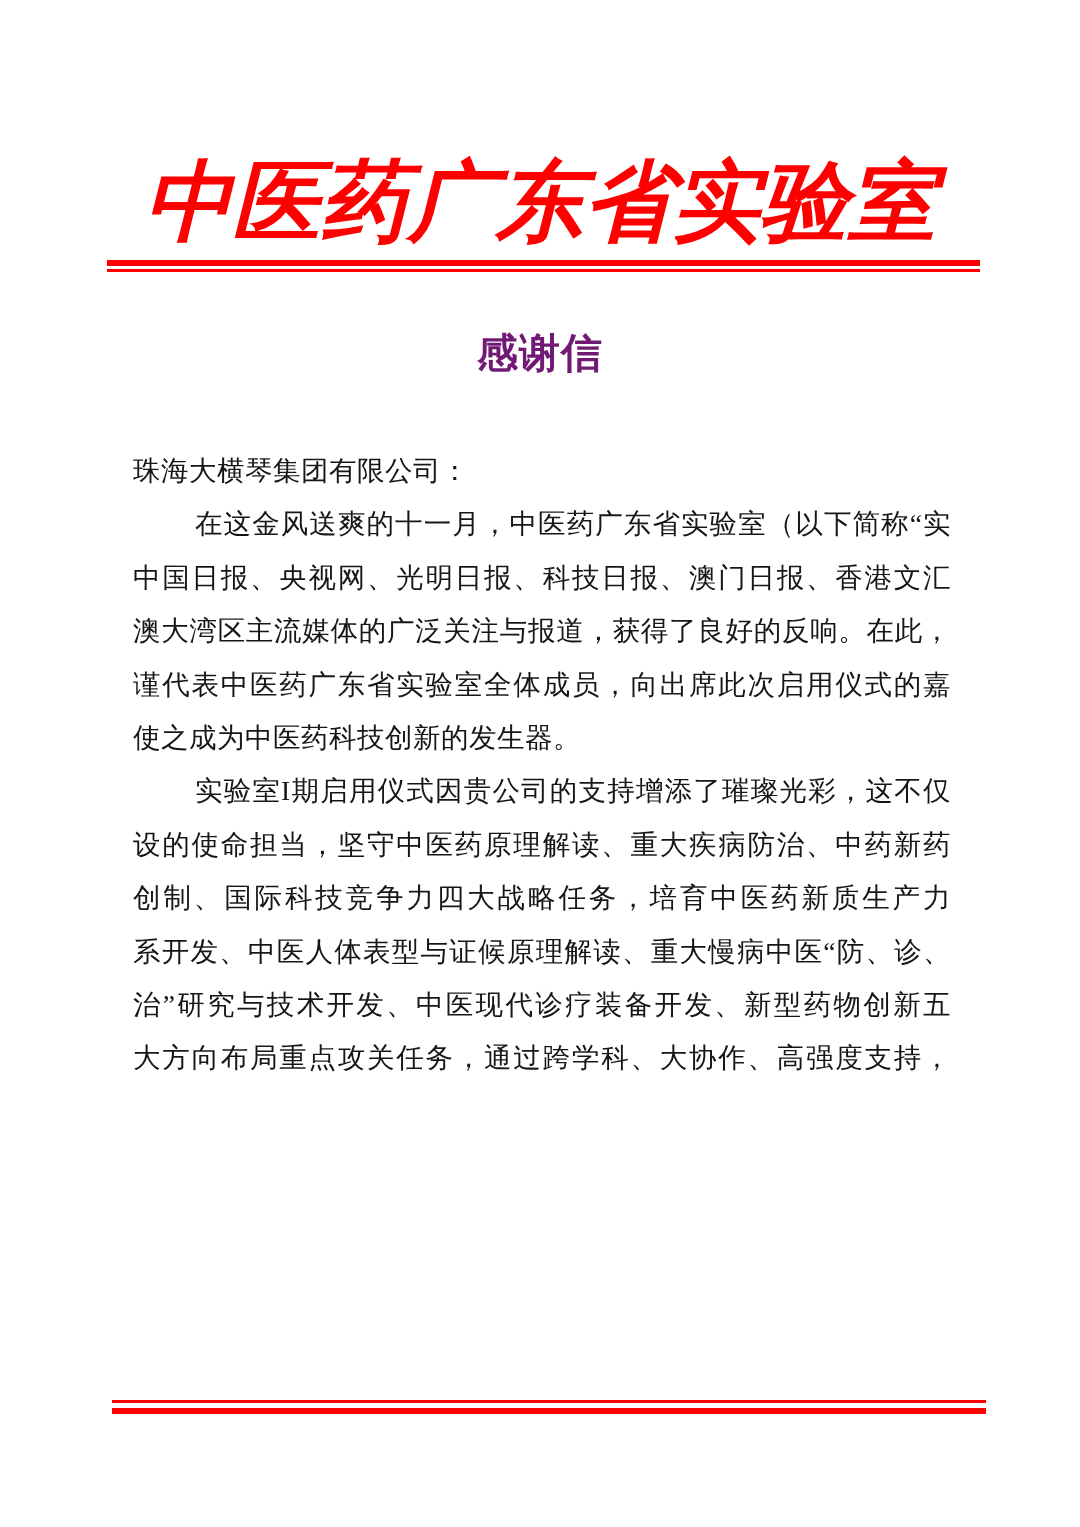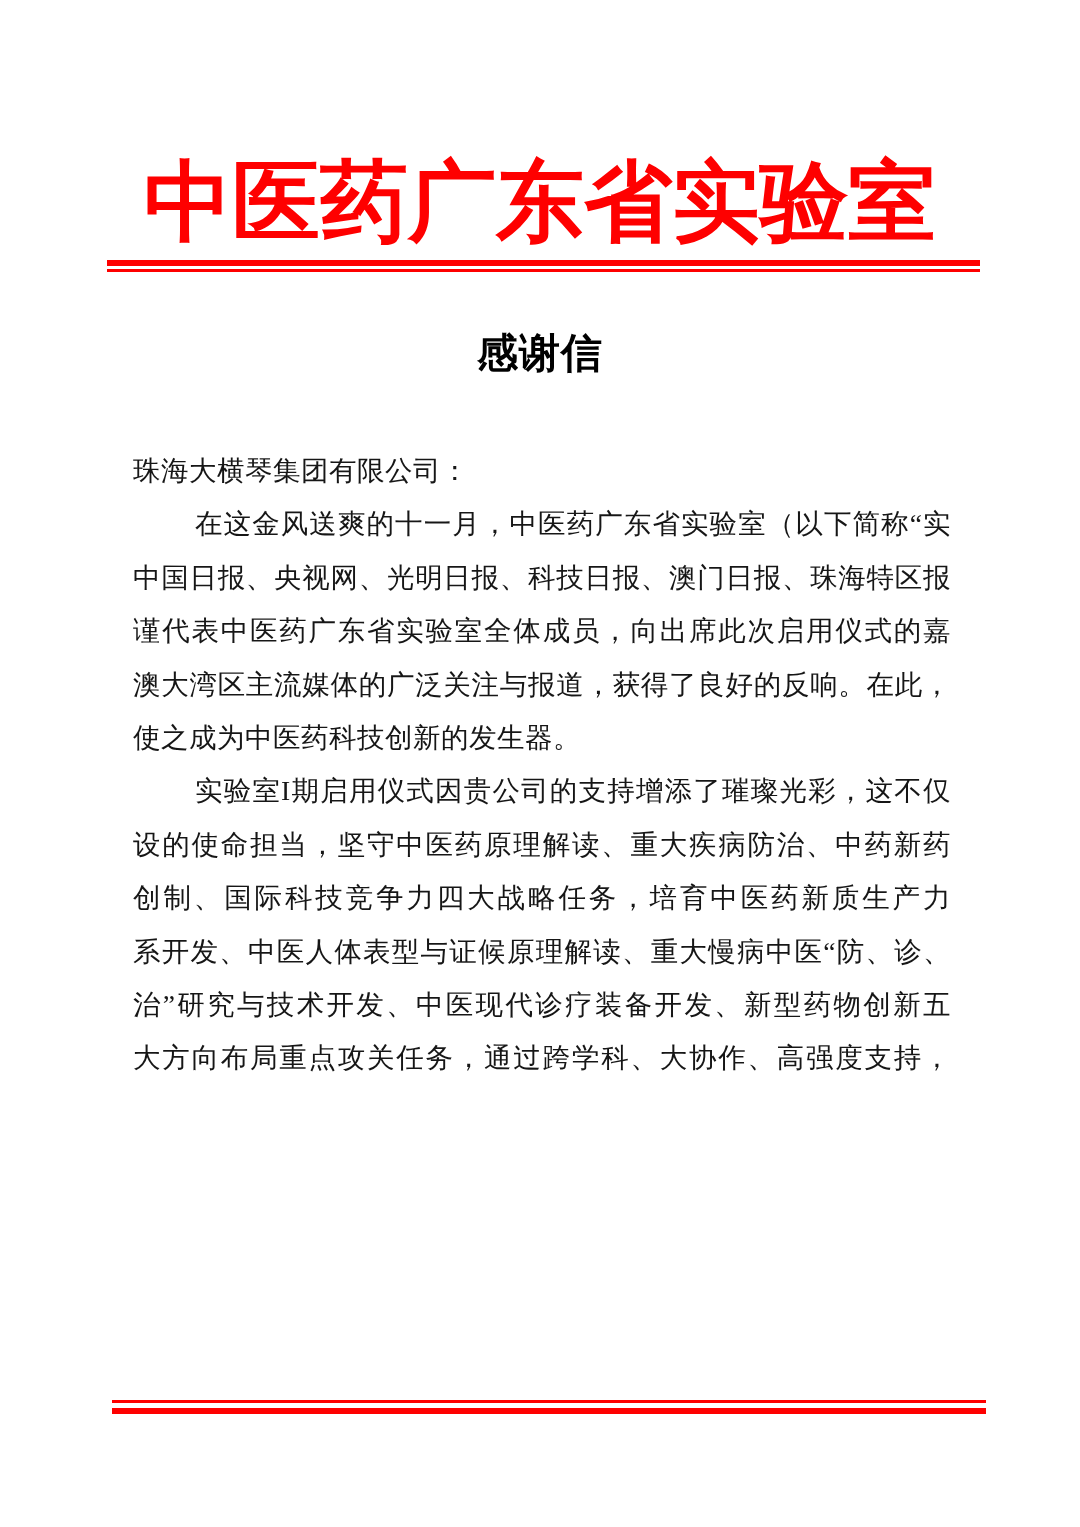--- a/index.html
+++ b/index.html
@@ -23,20 +23,21 @@
     left: 0;
     width: 100%;
     height: 106px;
     line-height: 106px;
     text-align: center;
     font-size: 88px;
     font-weight: bold;
     color: #fe0000;
     letter-spacing: 0px;
     white-space: nowrap;
+    font-style: italic;
   }
 
   
   .header-rule {
     position: absolute;
     top: 260px;
     left: 107px;
     width: 873px;
   }
   .header-rule .thick { height: 6px; background: #fe0000; }
@@ -46,21 +47,21 @@
   
   .doc-title {
     position: absolute;
     top: 324px;
     left: 0;
     width: 100%;
     margin: 0;
     text-align: center;
     font-size: 41px;
     font-weight: bold;
-    color: #000000;
+    color: #701a75;
     line-height: 58px;
     letter-spacing: 1px;
   }
 
   
   .letter-body {
     position: absolute;
     top: 444px;
     left: 133px;
     width: 818px;
@@ -107,23 +108,23 @@
     <div class="thick"></div>
     <div class="gap"></div>
     <div class="thin"></div>
   </div>
 
   <h1 class="doc-title">感谢信</h1>
 
   <div class="letter-body">
     <div class="bl al">珠海大横琴集团有限公司：</div>
     <div class="bl ind">在这金风送爽的十一月，中医药广东省实验室（以下简称“实</div>
-    <div class="bl">中国日报、央视网、光明日报、科技日报、澳门日报、珠海特区报</div>
+    <div class="bl">中国日报、央视网、光明日报、科技日报、澳门日报、香港文汇</div>
+    <div class="bl">澳大湾区主流媒体的广泛关注与报道，获得了良好的反响。在此，</div>
     <div class="bl">谨代表中医药广东省实验室全体成员，向出席此次启用仪式的嘉</div>
-    <div class="bl">澳大湾区主流媒体的广泛关注与报道，获得了良好的反响。在此，</div>
     <div class="bl al">使之成为中医药科技创新的发生器。</div>
     <div class="bl ind">实验室I期启用仪式因贵公司的支持增添了璀璨光彩，这不仅</div>
     <div class="bl">设的使命担当，坚守中医药原理解读、重大疾病防治、中药新药</div>
     <div class="bl">创制、国际科技竞争力四大战略任务，培育中医药新质生产力</div>
     <div class="bl">系开发、中医人体表型与证候原理解读、重大慢病中医“防、诊、</div>
     <div class="bl">治”研究与技术开发、中医现代诊疗装备开发、新型药物创新五</div>
     <div class="bl">大方向布局重点攻关任务，通过跨学科、大协作、高强度支持，</div>
   </div>
 
   <div class="footer-rule">

